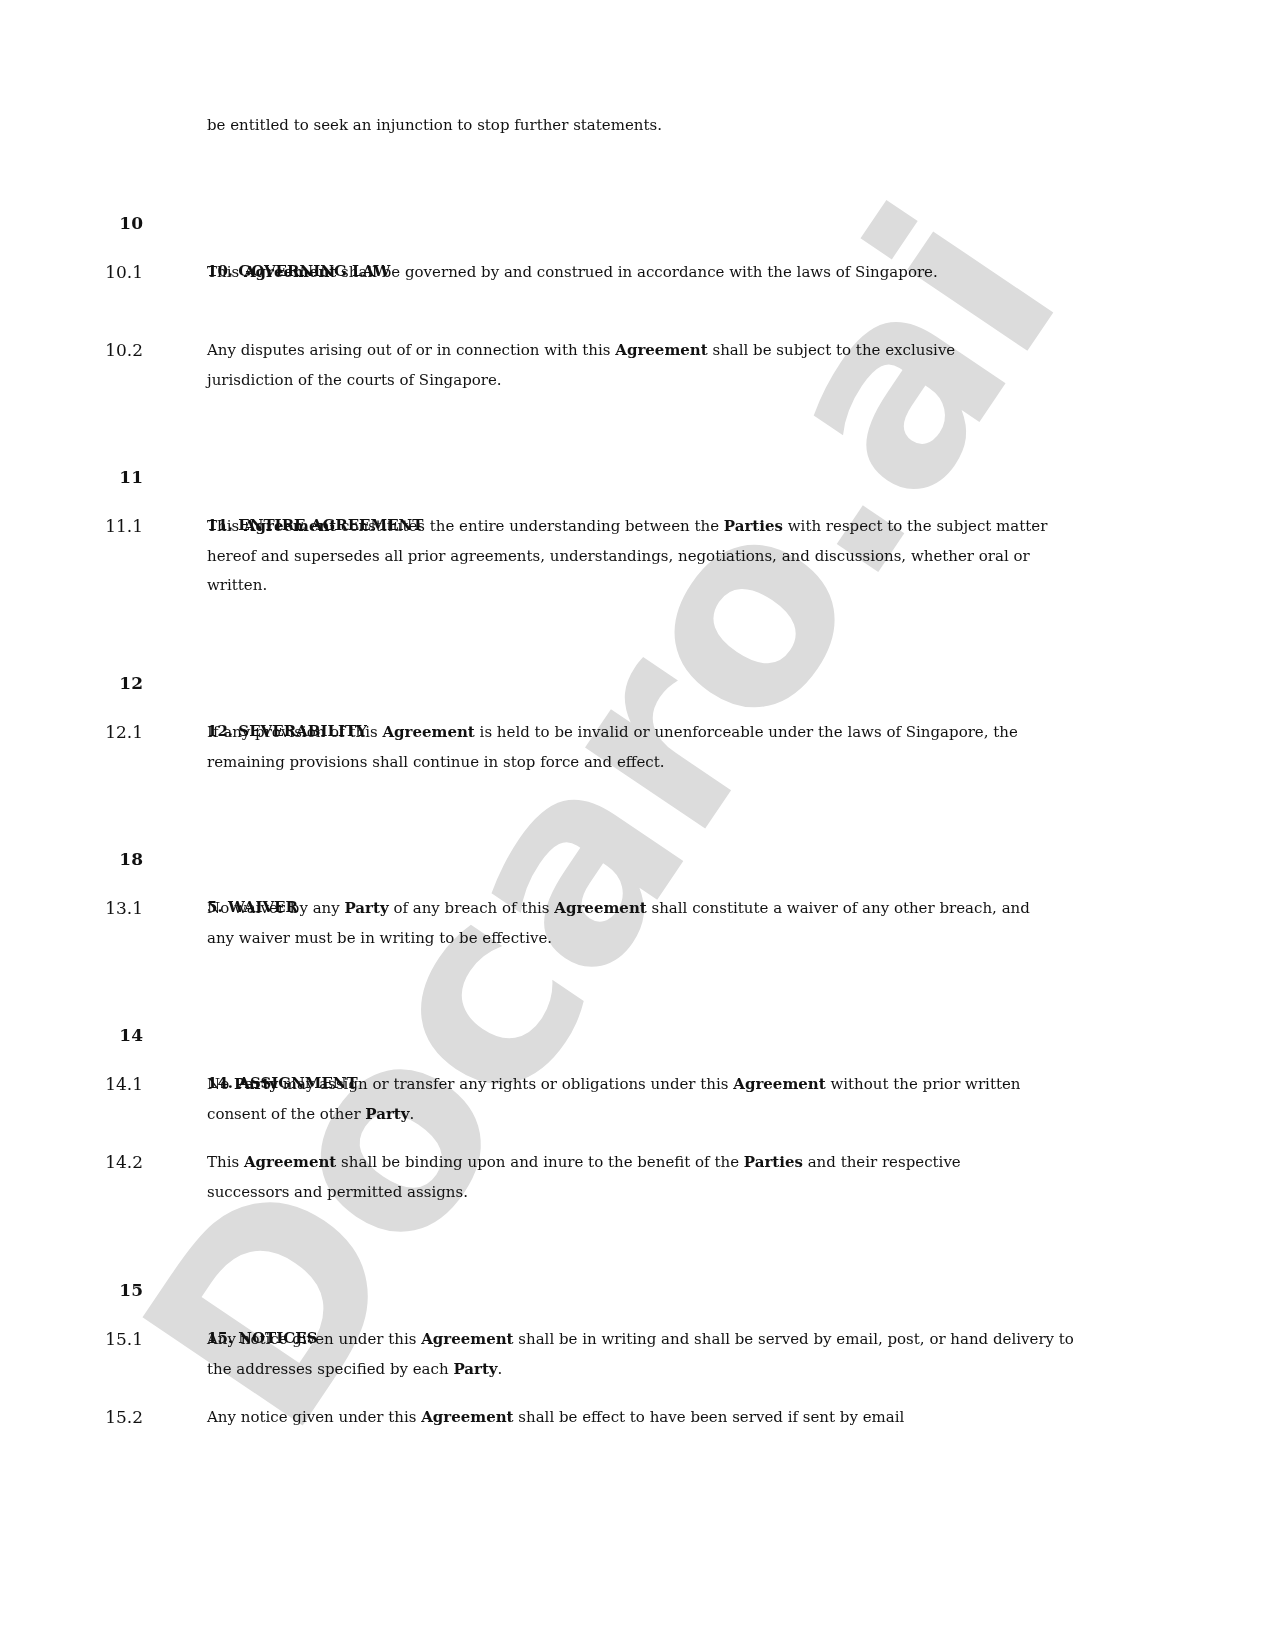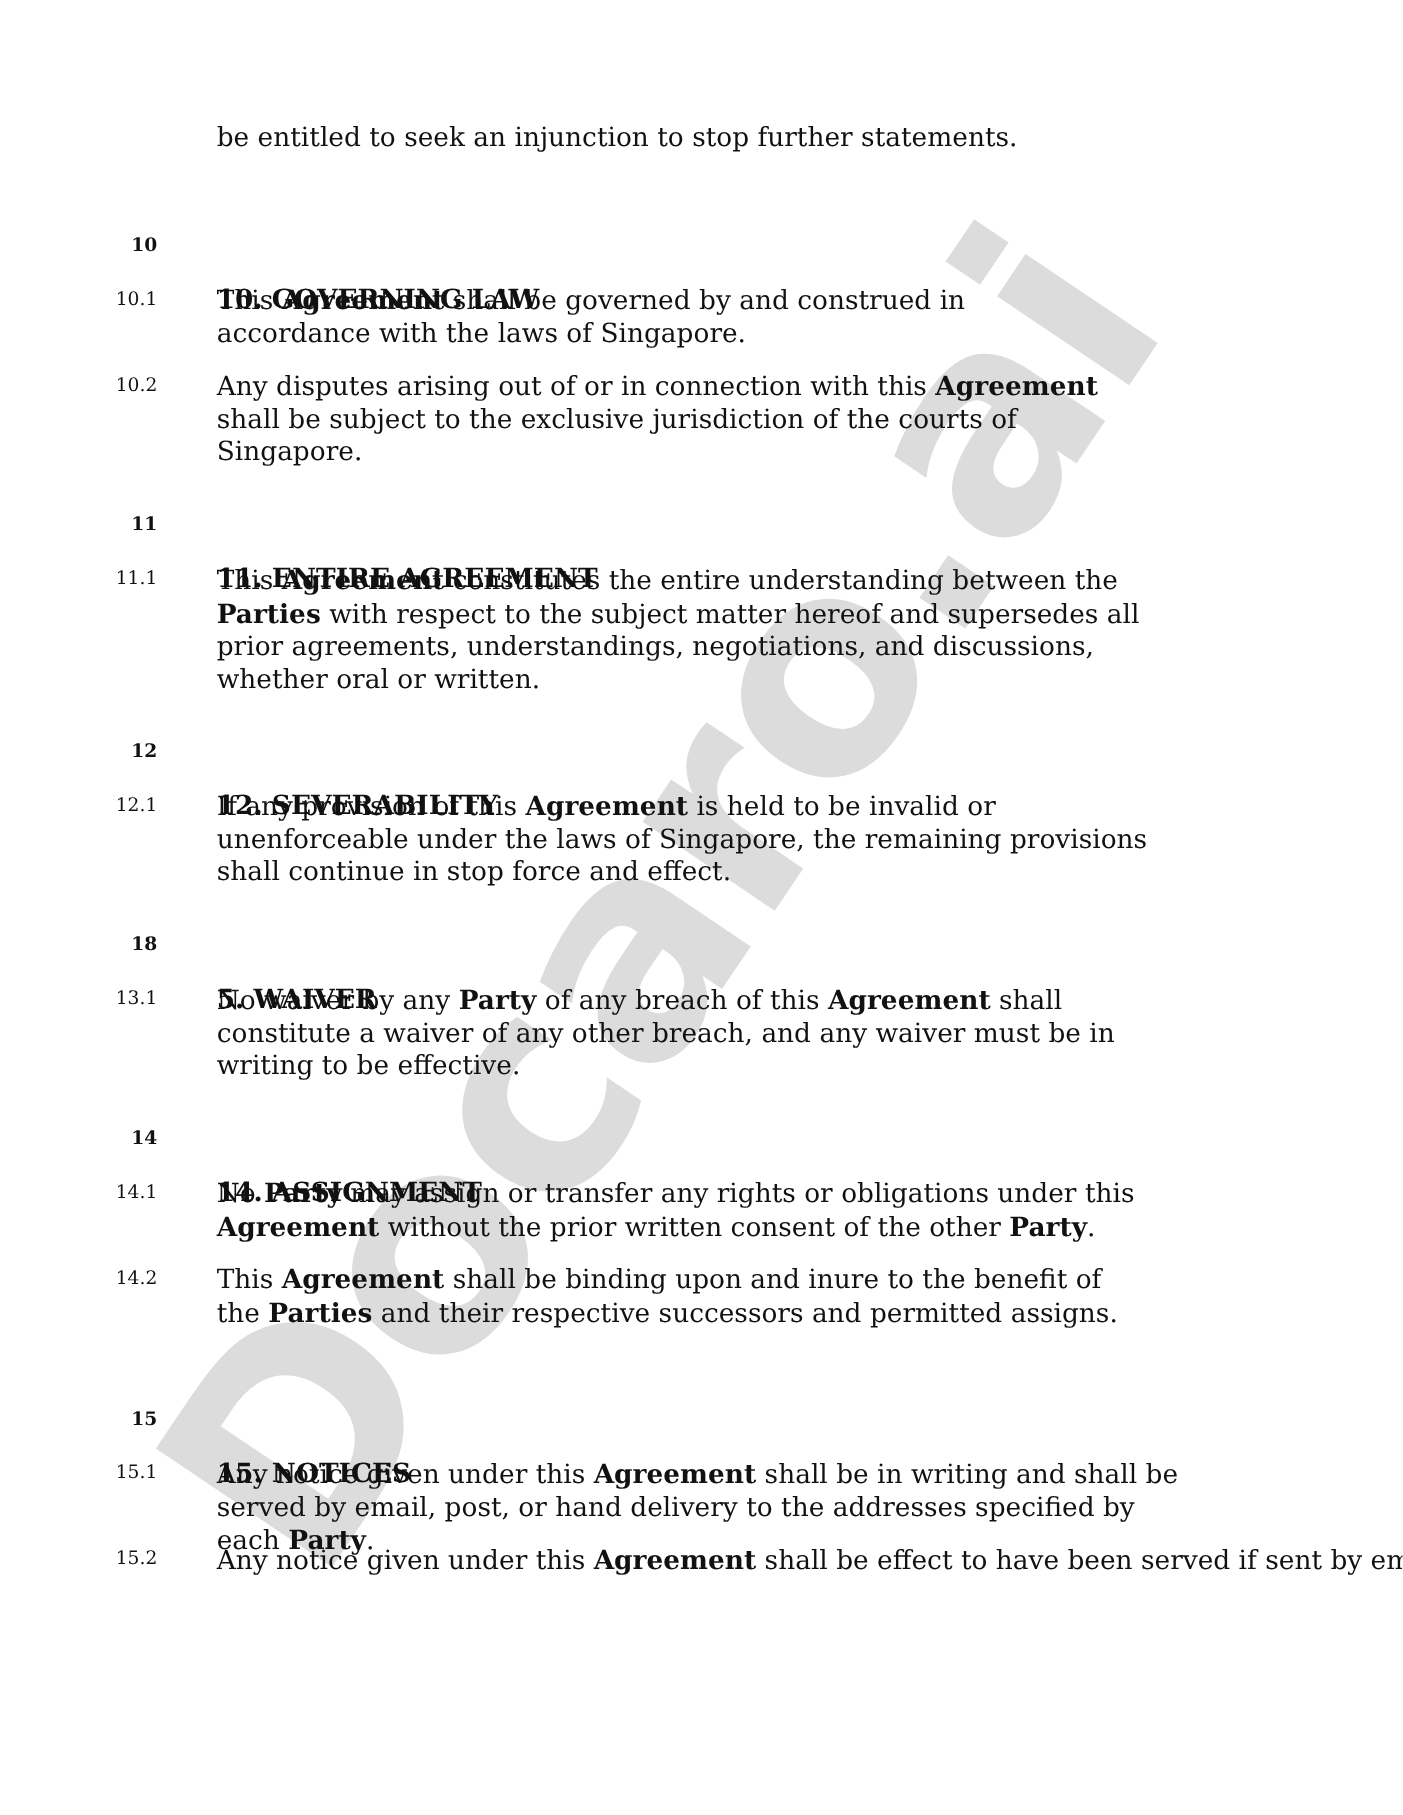--- a/index.html
+++ b/index.html
@@ -22,22 +22,22 @@
     user-select: none;
   }
   .page { position: absolute; left: 0; top: 0; width: 1275px; z-index: 1; }
   .row { position: absolute; left: 0; width: 1275px; }
   .num {
     position: absolute; right: 1132px; 
     font-size: 17px; line-height: 29.5px; text-align: right; white-space: nowrap;
   }
   .num.heading { font-weight: bold; }
   .text {
-    position: absolute; left: 197px; width: 900px;
-    font-size: 24px; line-height: 29.5px;
+    position: absolute; left: 207px; width: 900px;
+    font-size: 15px; line-height: 29.5px;
   }
   .text.heading { font-weight: bold; margin-top: 48px; }
   b { font-weight: bold; }
 </style>
 </head>
 <body>
 
 <div class="watermark">Docaro.ai</div>
 
 <div class="page">

